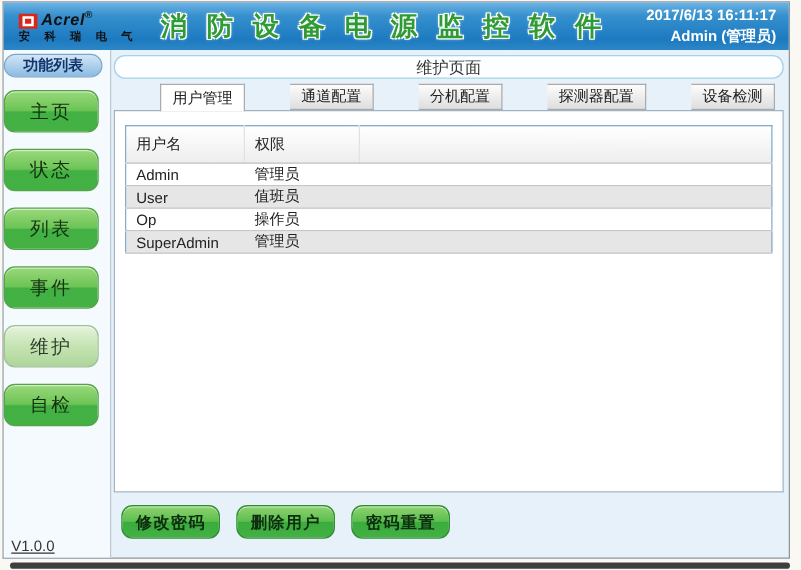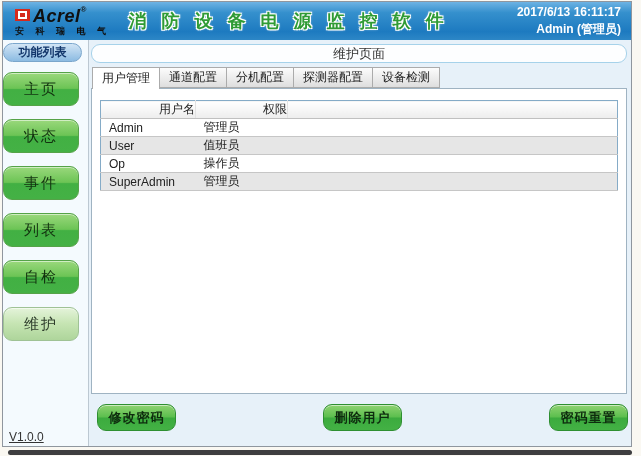--- a/index.html
+++ b/index.html
@@ -12,24 +12,24 @@
          background: #3e3e40; border-radius: 3px; }
 
   
   .header { height: 38px; flex: 0 0 38px; display: flex; align-items: center; padding: 0 10px 0 12px;
             background: linear-gradient(180deg, #6db3e4 0%, #3590cd 28%, #1d7ac0 78%, #2d87c6 100%); }
   .logo { display: flex; flex-direction: column; line-height: 1; }
   .logo-top { display: flex; align-items: flex-start; }
   .logo-icon { width: 15px; height: 12px; background: #d6291c; position: relative; margin: 2px 3px 0 0; }
   .logo-icon::after { content: ""; position: absolute; left: 3px; top: 2px; width: 5px; height: 4px;
                       border: 2px solid #ffffff; }
-  .logo-brand { font-size: 18px; font-weight: bold; font-style: italic; color: #101010; letter-spacing: 0.5px; }
+  .logo-brand { font-size: 13px; font-weight: bold; font-style: italic; color: #101010; letter-spacing: 0.5px; }
   .logo-reg { font-size: 8px; color: #101010; font-weight: bold; margin-top: -1px; }
   .logo-sub { font-size: 9px; font-weight: bold; color: #101010; letter-spacing: 4.5px; margin-top: 2px; white-space: nowrap; }
-  .app-title { margin-left: 18px; font-size: 18px; font-weight: bold; color: #2f9b35; letter-spacing: 5px; white-space: nowrap;
+  .app-title { margin-left: 18px; font-size: 21px; font-weight: bold; color: #2f9b35; letter-spacing: 5px; white-space: nowrap;
                text-shadow: -1px -1px 0 #fff, 1px -1px 0 #fff, -1px 1px 0 #fff, 1px 1px 0 #fff, 0 0 3px #fff; }
   .header-right { margin-left: auto; text-align: right; color: #ffffff; font-size: 12px; font-weight: bold; line-height: 1.45; white-space: nowrap; }
 
   
   .content { flex: 1; display: flex; min-height: 0; }
 
   .sidebar { width: 86px; flex: 0 0 86px; background: #f4fafe; border-right: 1px solid #bcc8d2;
              display: flex; flex-direction: column; padding-top: 3px; position: relative; }
   .sidebar-header { width: 79px; height: 19px; border-radius: 10px; flex: 0 0 19px;
                     background: linear-gradient(180deg, #d2e5f5, #8cbbe2); border: 1px solid #7aa6cc;
@@ -43,34 +43,34 @@
   .side-btn.active { background: linear-gradient(180deg, #e4f3da 0%, #c5e4b2 50%, #aed59b 100%);
                      border-color: #9fc295; color: #2c3b2a; }
   .version { position: absolute; left: 6px; bottom: 2px; font-size: 12px; color: #333333; text-decoration: underline; }
 
   .main { flex: 1; display: flex; flex-direction: column; padding: 3px 3px 0 2px; min-width: 0; }
   .page-titlebar { height: 19px; flex: 0 0 19px; border: 1px solid #a6d2ea; border-radius: 9px;
                    background: #fdfeff; display: flex; align-items: center; justify-content: center;
                    font-size: 13px; color: #333333; margin: 1px 1px 4px 0; }
   .tabs { display: flex; height: 21px; flex: 0 0 21px; margin-left: 1px; position: relative; z-index: 2; }
   .tab { padding: 0 9px; display: flex; align-items: center; font-size: 12px; color: #222222; cursor: pointer;
-         background: linear-gradient(180deg, #fcfcfc, #dedede); border: 1px solid #ababab; border-left: none; }
+         background: linear-gradient(180deg, #fcfcfc, #dedede); border: 1px solid #ababab; border-left: none; margin-left: 36px; }
   .tab:first-child { border-left: 1px solid #ababab; }
   .tab.active { background: #ffffff; border-bottom: none; margin-bottom: -1px; }
   .panel { flex: 1; background: #ffffff; border: 1px solid #9fb3c2; margin-right: 1px; padding: 11px 8px; min-height: 0; }
 
   table.user-table { width: 100%; border-collapse: collapse; border: 1px solid #85abc7; font-size: 12px; color: #222222; }
-  table.user-table th { height: 18px; text-align: right; padding: 0 0 0 8px; font-weight: normal;
+  table.user-table th { height: 30px; text-align: left; padding: 0 0 0 8px; font-weight: normal;
                         background: linear-gradient(180deg, #ffffff, #ededed);
                         border-bottom: 1px solid #c0c0c0; border-right: 1px solid #e2e2e2; font-family: Liberation Serif, serif; }
   table.user-table th:last-child { border-right: none; }
   table.user-table td { height: 16px; padding: 0 0 0 8px; border-bottom: 1px solid #c6c6c6; }
   table.user-table tr.alt { background: #e6e6e6; }
 
-  .actions { flex: 0 0 28px; height: 28px; margin: 10px 0 14px 6px; display: flex; gap: 23px; justify-content: space-between; }
+  .actions { flex: 0 0 28px; height: 28px; margin: 10px 0 14px 6px; display: flex; gap: 13px; }
   .action-btn { width: 79px; height: 27px; border-radius: 9px; cursor: pointer;
                 background: linear-gradient(180deg, #8fd271 0%, #5cbf4e 48%, #3cab3e 52%, #43b144 100%);
                 border: 1px solid #2e8f31; color: #0e2c0e; font-size: 13px; font-weight: bold; letter-spacing: 1px;
                 display: flex; align-items: center; justify-content: center;
                 box-shadow: inset 0 1px 0 rgba(255,255,255,0.55); }
 </style>
 </head>
 <body>
 
 <div class="window">
@@ -91,24 +91,24 @@
         <div>Admin (管理员)</div>
       </div>
     </div>
 
     <div class="content">
 
       <div class="sidebar">
         <div class="sidebar-header">功能列表</div>
         <div class="side-btn">主页</div>
         <div class="side-btn">状态</div>
+        <div class="side-btn">列表</div>
         <div class="side-btn">事件</div>
-        <div class="side-btn">列表</div>
+        <div class="side-btn active">维护</div>
         <div class="side-btn">自检</div>
-        <div class="side-btn active">维护</div>
         <div class="version">V1.0.0</div>
       </div>
 
       <div class="main">
         <div class="page-titlebar">维护页面</div>
 
         <div class="tabs">
           <div class="tab active">用户管理</div>
           <div class="tab">通道配置</div>
           <div class="tab">分机配置</div>

